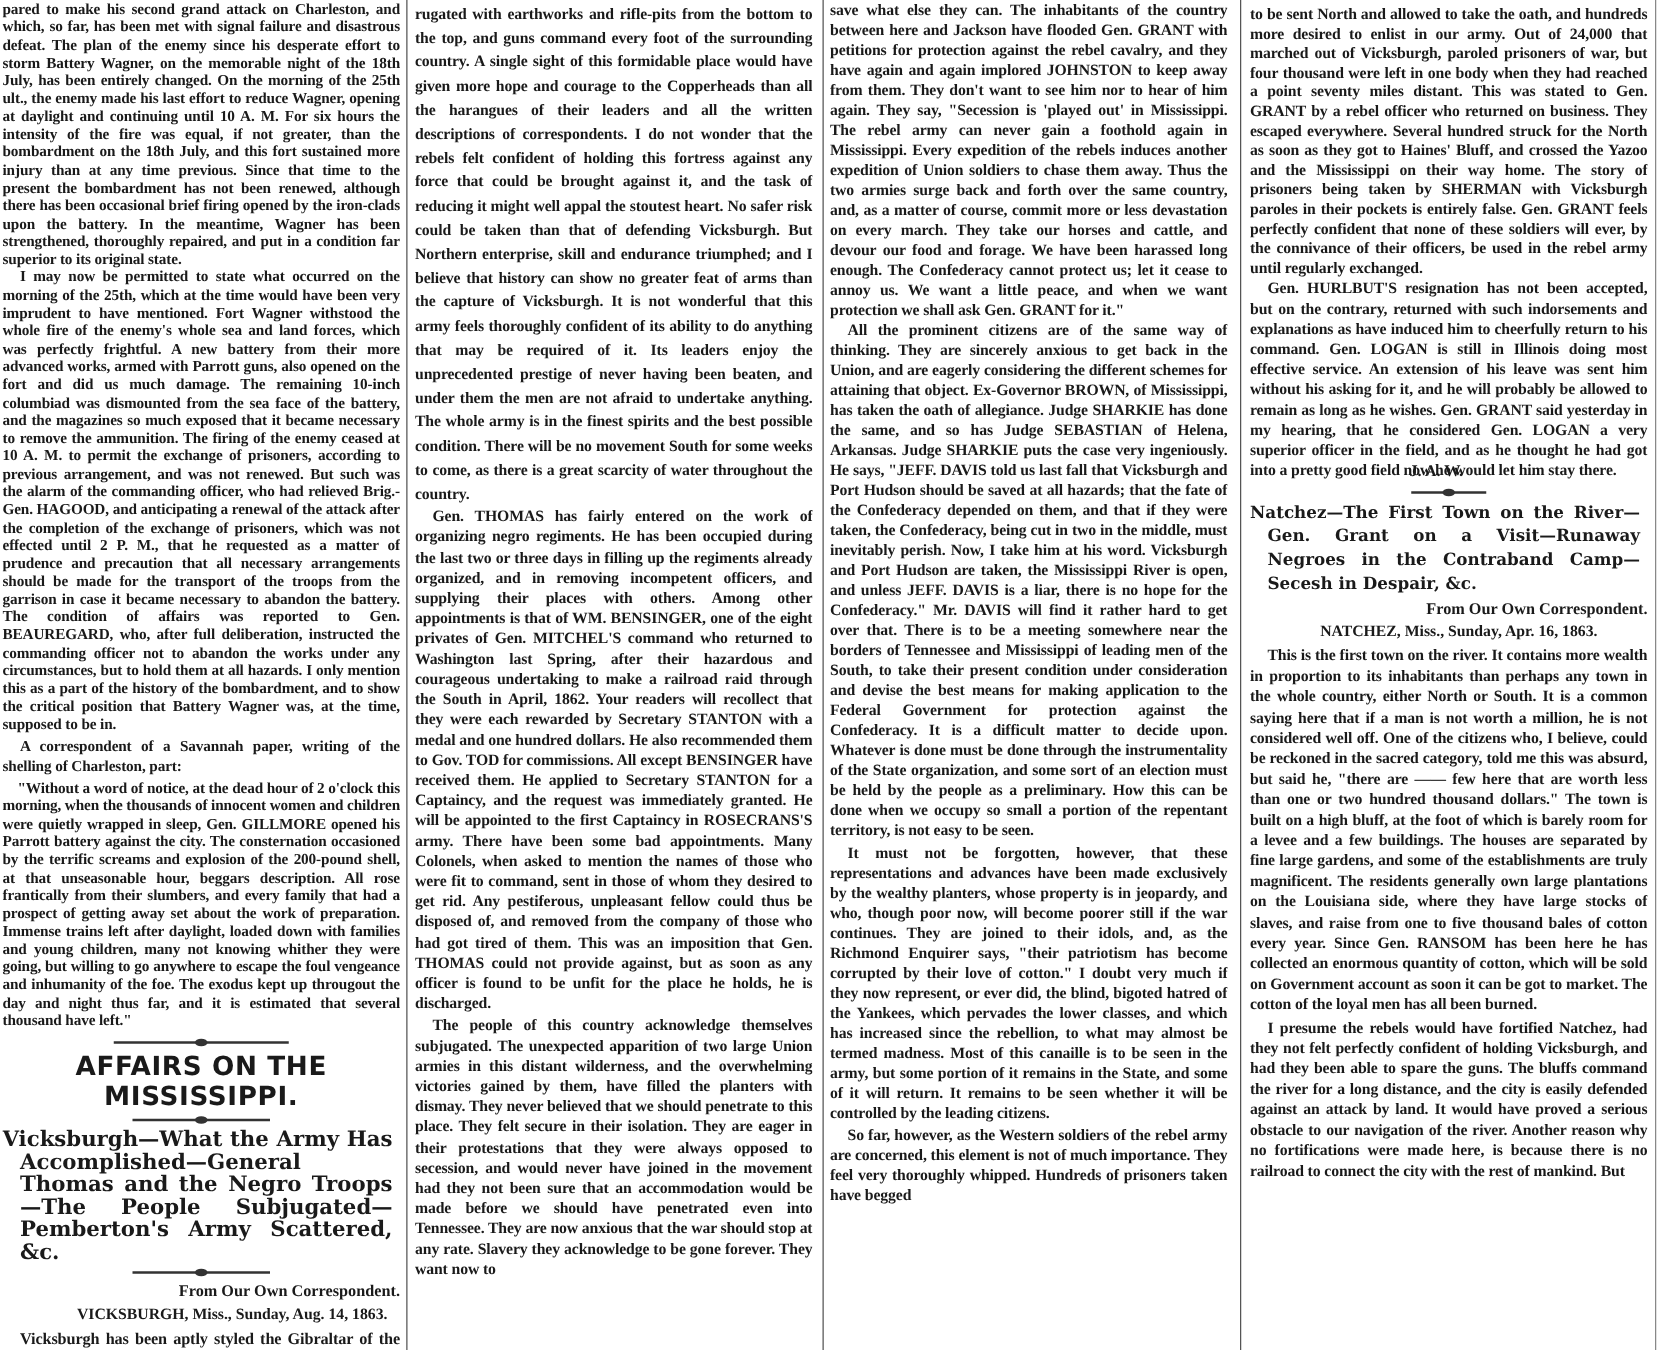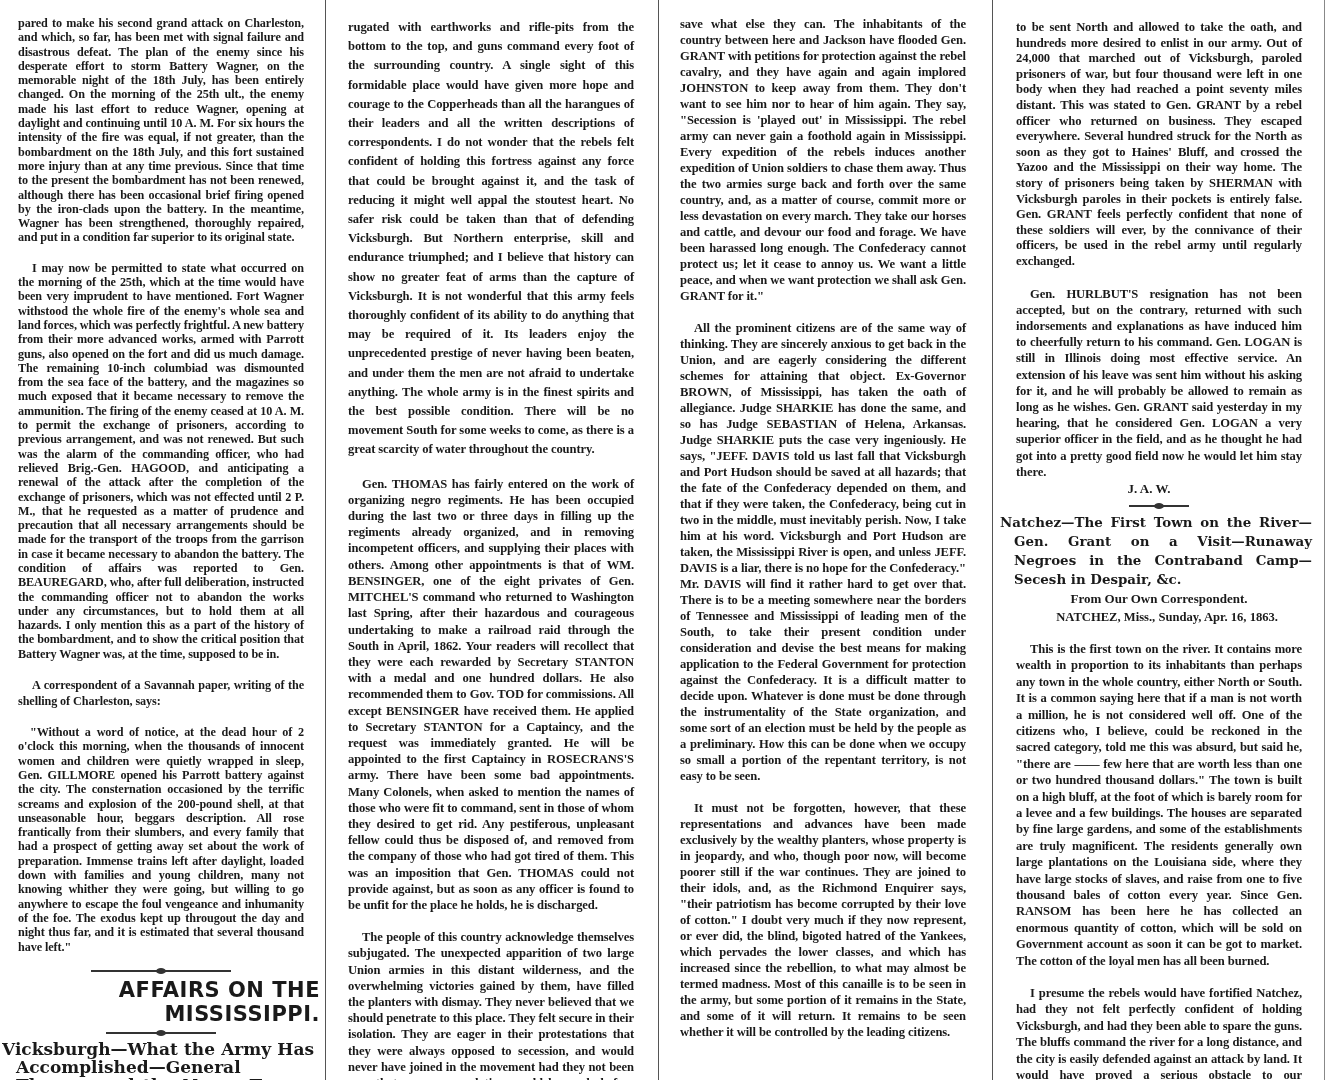--- a/index.html
+++ b/index.html
@@ -6,33 +6,33 @@
   body { width: 1329px; height: 1080px; overflow: hidden; position: relative;
          font-family: "Liberation Serif", "DejaVu Serif", serif; color: #1a1a1a; }
   .page { position: absolute; left: 0; top: 0; width: 1329px; height: 1080px; }
   .col { position: absolute; top: 0; height: 1080px; overflow: hidden; box-sizing: border-box; }
   .col1 { left: 2px;   width: 318px; }
   .col2 { left: 332px; width: 318px; }
   .col3 { left: 664px; width: 318px; }
   .col4 { left: 1000px; width: 318px; }
   .rule { position: absolute; top: 0; width: 1px; height: 1080px; background: #555; }
   .r1 { left: 325px; } .r2 { left: 658px; } .r3 { left: 992px; } .r4 { left: 1324px; background:#888; }
-  p { margin: 16px; font-size: 12.6px; line-height: 15.4px; text-align: justify; font-weight: bold;
+  p { margin: 0; font-size: 12.6px; line-height: 15.4px; text-align: justify; font-weight: bold;
       letter-spacing: -0.1px; }
   .c1 p { font-size: 12.2px; line-height: 14.3px; }
   .indent { text-indent: 14px; }
   .quote { text-indent: 12px; }
   .sep { width: 110px; height: 2px; margin: 6px auto; background: #333; position: relative; }
   .sep::after { content: ""; position: absolute; left: 50%; top: -2px; width: 10px; height: 6px;
                 margin-left: -5px; background: #333; border-radius: 50%; }
   .headline { font-family: "DejaVu Sans", sans-serif; font-weight: bold; font-size: 21px;
-              text-align: right; letter-spacing: 0.5px; margin: 6px 0 4px 0; }
+              text-align: center; letter-spacing: 0.5px; margin: 6px 0 4px 0; }
   .deck { font-family: "DejaVu Serif", serif; font-weight: bold; font-size: 17px; line-height: 18px;
           text-align: justify; padding-left: 14px; text-indent: -14px; margin: 0 6px 0 0; }
-  .byline { text-align: center; font-weight: bold; font-size: 13px; margin: 6px 0 3px 0; }
+  .byline { text-align: right; font-weight: bold; font-size: 13px; margin: 6px 0 3px 0; }
   .dateline { font-weight: bold; font-size: 12.6px; text-align: right; padding-right: 10px; margin-bottom: 3px; }
   .sig { text-align: center; padding-right: 20px; }
   .big p.body18 { line-height: 18px; font-size: 13px; }
   .c2 p { line-height: 15.2px; }
   .c2 .top p { line-height: 20px; }
   .c3 p { line-height: 15.6px; }
   .c4 p { line-height: 15.6px; }
   .c4 .natchez p { line-height: 18.8px; }
 </style>
 </head>
@@ -41,21 +41,21 @@
 <div class="page">
 
   <div class="rule r1"></div>
   <div class="rule r2"></div>
   <div class="rule r3"></div>
   <div class="rule r4"></div>
 
   <div class="col col1 c1">
     <p>pared to make his second grand attack on Charleston, and which, so far, has been met with signal failure and disastrous defeat. The plan of the enemy since his desperate effort to storm Battery Wagner, on the memorable night of the 18th July, has been entirely changed. On the morning of the 25th ult., the enemy made his last effort to reduce Wagner, opening at daylight and continuing until 10 A. M. For six hours the intensity of the fire was equal, if not greater, than the bombardment on the 18th July, and this fort sustained more injury than at any time previous. Since that time to the present the bombardment has not been renewed, although there has been occasional brief firing opened by the iron-clads upon the battery. In the meantime, Wagner has been strengthened, thoroughly repaired, and put in a condition far superior to its original state.</p>
     <p class="indent">I may now be permitted to state what occurred on the morning of the 25th, which at the time would have been very imprudent to have mentioned. Fort Wagner withstood the whole fire of the enemy's whole sea and land forces, which was perfectly frightful. A new battery from their more advanced works, armed with Parrott guns, also opened on the fort and did us much damage. The remaining 10-inch columbiad was dismounted from the sea face of the battery, and the magazines so much exposed that it became necessary to remove the ammunition. The firing of the enemy ceased at 10 A. M. to permit the exchange of prisoners, according to previous arrangement, and was not renewed. But such was the alarm of the commanding officer, who had relieved Brig.-Gen. HAGOOD, and anticipating a renewal of the attack after the completion of the exchange of prisoners, which was not effected until 2 P. M., that he requested as a matter of prudence and precaution that all necessary arrangements should be made for the transport of the troops from the garrison in case it became necessary to abandon the battery. The condition of affairs was reported to Gen. BEAUREGARD, who, after full deliberation, instructed the commanding officer not to abandon the works under any circumstances, but to hold them at all hazards. I only mention this as a part of the history of the bombardment, and to show the critical position that Battery Wagner was, at the time, supposed to be in.</p>
-    <p class="indent" style="margin-top:3px;line-height:16px;">A correspondent of a Savannah paper, writing of the shelling of Charleston, says:</p>
+    <p class="indent" style="margin-top:3px;line-height:16px;">A correspondent of a Savannah paper, writing of the shelling of Charleston, part:</p>
     <p class="quote" style="margin-top:2px;">"Without a word of notice, at the dead hour of 2 o'clock this morning, when the thousands of innocent women and children were quietly wrapped in sleep, Gen. GILLMORE opened his Parrott battery against the city. The consternation occasioned by the terrific screams and explosion of the 200-pound shell, at that unseasonable hour, beggars description. All rose frantically from their slumbers, and every family that had a prospect of getting away set about the work of preparation. Immense trains left after daylight, loaded down with families and young children, many not knowing whither they were going, but willing to go anywhere to escape the foul vengeance and inhumanity of the foe. The exodus kept up througout the day and night thus far, and it is estimated that several thousand have left."</p>
     <div class="sep" style="margin-top:10px;width:140px;"></div>
     <div class="headline">AFFAIRS ON THE MISSISSIPPI.</div>
     <div class="sep"></div>
     <div class="deck">Vicksburgh—What the Army Has Accomplished—General Thomas and the Negro Troops—The People Subjugated—Pemberton's Army Scattered, &amp;c.</div>
     <div class="sep"></div>
     <div class="byline">From Our Own Correspondent.</div>
     <div class="dateline">VICKSBURGH, Miss., Sunday, Aug. 14, 1863.</div>
     <div class="big">
         <p class="indent body18">Vicksburgh has been aptly styled the Gibraltar of the West. As you approach it from the North, it looms up out of the low, flat land that surrounds it, almost to the height of a mountain. It sides are cor-</p>
@@ -67,20 +67,21 @@
       <p style="line-height:19.2px;">rugated with earthworks and rifle-pits from the bottom to the top, and guns command every foot of the surrounding country. A single sight of this formidable place would have given more hope and courage to the Copperheads than all the harangues of their leaders and all the written descriptions of correspondents. I do not wonder that the rebels felt confident of holding this fortress against any force that could be brought against it, and the task of reducing it might well appal the stoutest heart. No safer risk could be taken than that of defending Vicksburgh. But Northern enterprise, skill and endurance triumphed; and I believe that history can show no greater feat of arms than the capture of Vicksburgh. It is not wonderful that this army feels thoroughly confident of its ability to do anything that may be required of it. Its leaders enjoy the unprecedented prestige of never having been beaten, and under them the men are not afraid to undertake anything. The whole army is in the finest spirits and the best possible condition. There will be no movement South for some weeks to come, as there is a great scarcity of water throughout the country.</p>
     </div>
     <p class="indent" style="line-height:16.2px;">Gen. THOMAS has fairly entered on the work of organizing negro regiments. He has been occupied during the last two or three days in filling up the regiments already organized, and in removing incompetent officers, and supplying their places with others. Among other appointments is that of WM. BENSINGER, one of the eight privates of Gen. MITCHEL'S command who returned to Washington last Spring, after their hazardous and courageous undertaking to make a railroad raid through the South in April, 1862. Your readers will recollect that they were each rewarded by Secretary STANTON with a medal and one hundred dollars. He also recommended them to Gov. TOD for commissions. All except BENSINGER have received them. He applied to Secretary STANTON for a Captaincy, and the request was immediately granted. He will be appointed to the first Captaincy in ROSECRANS'S army. There have been some bad appointments. Many Colonels, when asked to mention the names of those who were fit to command, sent in those of whom they desired to get rid. Any pestiferous, unpleasant fellow could thus be disposed of, and removed from the company of those who had got tired of them. This was an imposition that Gen. THOMAS could not provide against, but as soon as any officer is found to be unfit for the place he holds, he is discharged.</p>
     <p class="indent" style="line-height:16.2px;margin-top:2px;">The people of this country acknowledge themselves subjugated. The unexpected apparition of two large Union armies in this distant wilderness, and the overwhelming victories gained by them, have filled the planters with dismay. They never believed that we should penetrate to this place. They felt secure in their isolation. They are eager in their protestations that they were always opposed to secession, and would never have joined in the movement had they not been sure that an accommodation would be made before we should have penetrated even into Tennessee. They are now anxious that the war should stop at any rate. Slavery they acknowledge to be gone forever. They want now to</p>
   </div>
 
   <div class="col col3 c3">
     <p style="line-height:16px;">save what else they can. The inhabitants of the country between here and Jackson have flooded Gen. GRANT with petitions for protection against the rebel cavalry, and they have again and again implored JOHNSTON to keep away from them. They don't want to see him nor to hear of him again. They say, "Secession is 'played out' in Mississippi. The rebel army can never gain a foothold again in Mississippi. Every expedition of the rebels induces another expedition of Union soldiers to chase them away. Thus the two armies surge back and forth over the same country, and, as a matter of course, commit more or less devastation on every march. They take our horses and cattle, and devour our food and forage. We have been harassed long enough. The Confederacy cannot protect us; let it cease to annoy us. We want a little peace, and when we want protection we shall ask Gen. GRANT for it."</p>
     <p class="indent" style="line-height:16px;">All the prominent citizens are of the same way of thinking. They are sincerely anxious to get back in the Union, and are eagerly considering the different schemes for attaining that object. Ex-Governor BROWN, of Mississippi, has taken the oath of allegiance. Judge SHARKIE has done the same, and so has Judge SEBASTIAN of Helena, Arkansas. Judge SHARKIE puts the case very ingeniously. He says, "JEFF. DAVIS told us last fall that Vicksburgh and Port Hudson should be saved at all hazards; that the fate of the Confederacy depended on them, and that if they were taken, the Confederacy, being cut in two in the middle, must inevitably perish. Now, I take him at his word. Vicksburgh and Port Hudson are taken, the Mississippi River is open, and unless JEFF. DAVIS is a liar, there is no hope for the Confederacy." Mr. DAVIS will find it rather hard to get over that. There is to be a meeting somewhere near the borders of Tennessee and Mississippi of leading men of the South, to take their present condition under consideration and devise the best means for making application to the Federal Government for protection against the Confederacy. It is a difficult matter to decide upon. Whatever is done must be done through the instrumentality of the State organization, and some sort of an election must be held by the people as a preliminary. How this can be done when we occupy so small a portion of the repentant territory, is not easy to be seen.</p>
     <p class="indent" style="line-height:16px;margin-top:2px;">It must not be forgotten, however, that these representations and advances have been made exclusively by the wealthy planters, whose property is in jeopardy, and who, though poor now, will become poorer still if the war continues. They are joined to their idols, and, as the Richmond Enquirer says, "their patriotism has become corrupted by their love of cotton." I doubt very much if they now represent, or ever did, the blind, bigoted hatred of the Yankees, which pervades the lower classes, and which has increased since the rebellion, to what may almost be termed madness. Most of this canaille is to be seen in the army, but some portion of it remains in the State, and some of it will return. It remains to be seen whether it will be controlled by the leading citizens.</p>
+    <p class="indent" style="line-height:16px;margin-top:2px;">So far, however, as the Western soldiers of the rebel army are concerned, this element is not of much importance. They feel very thoroughly whipped. Hundreds of prisoners taken have begged</p>
   </div>
 
   <div class="col col4 c4">
     <p style="line-height:15.6px;padding-top:4px;">to be sent North and allowed to take the oath, and hundreds more desired to enlist in our army. Out of 24,000 that marched out of Vicksburgh, paroled prisoners of war, but four thousand were left in one body when they had reached a point seventy miles distant. This was stated to Gen. GRANT by a rebel officer who returned on business. They escaped everywhere. Several hundred struck for the North as soon as they got to Haines' Bluff, and crossed the Yazoo and the Mississippi on their way home. The story of prisoners being taken by SHERMAN with Vicksburgh paroles in their pockets is entirely false. Gen. GRANT feels perfectly confident that none of these soldiers will ever, by the connivance of their officers, be used in the rebel army until regularly exchanged.</p>
     <p class="indent" style="line-height:16.2px;">Gen. HURLBUT'S resignation has not been accepted, but on the contrary, returned with such indorsements and explanations as have induced him to cheerfully return to his command. Gen. LOGAN is still in Illinois doing most effective service. An extension of his leave was sent him without his asking for it, and he will probably be allowed to remain as long as he wishes. Gen. GRANT said yesterday in my hearing, that he considered Gen. LOGAN a very superior officer in the field, and as he thought he had got into a pretty good field now he would let him stay there.</p>
     <div class="sig" style="margin-top:-15px;font-weight:bold;font-size:13px;">J. A. W.</div>
     <div class="sep" style="width:60px;margin-top:8px;"></div>
     <div class="deck" style="font-size:13.4px;line-height:19px;">Natchez—The First Town on the River—Gen. Grant on a Visit—Runaway Negroes in the Contraband Camp—Secesh in Despair, &amp;c.</div>
     <div class="byline" style="margin-top:2px;">From Our Own Correspondent.</div>
     <div class="dateline" style="padding-right:40px;">NATCHEZ, Miss., Sunday, Apr. 16, 1863.</div>

